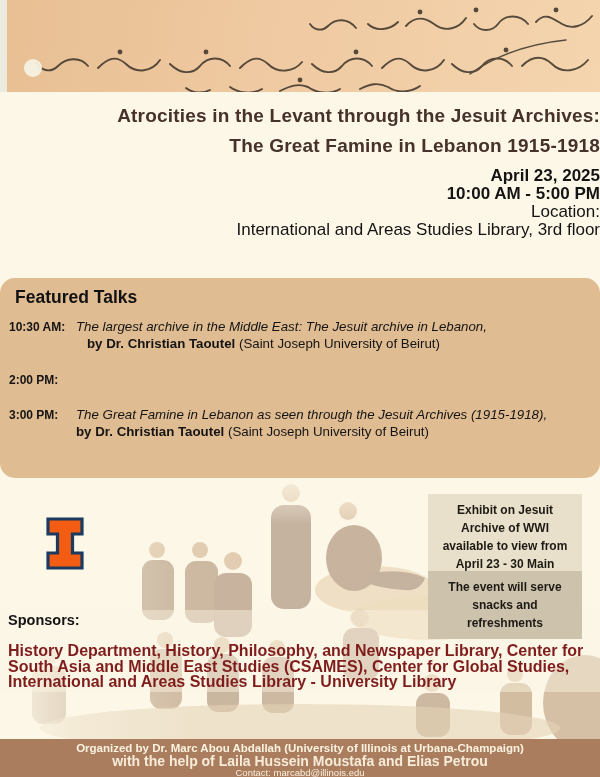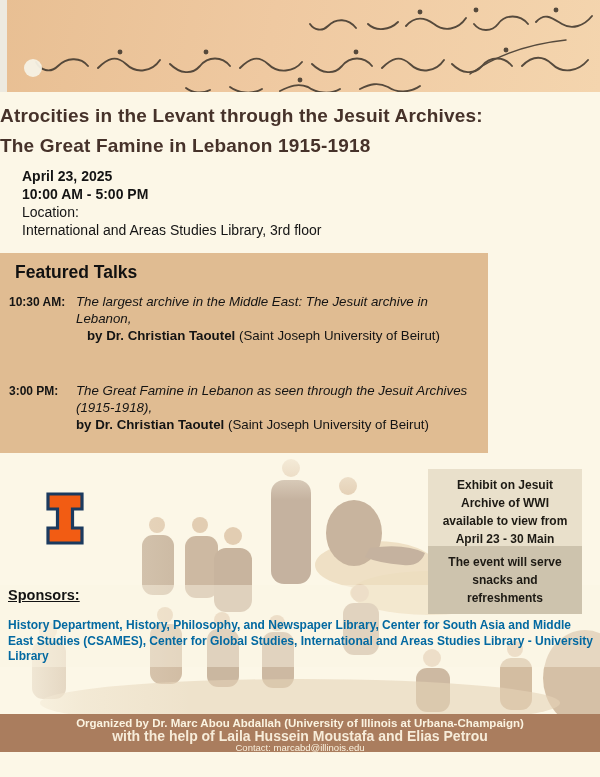--- a/index.html
+++ b/index.html
@@ -5,47 +5,47 @@
   html,body{margin:0;padding:0;}
   body{width:600px;height:777px;font-family:"Liberation Sans","DejaVu Sans",sans-serif;background:#fcf7e7;-webkit-font-smoothing:antialiased;}
   .poster{position:relative;width:600px;height:777px;overflow:hidden;background:#fcf7e7;}
 
   
   .manuscript{position:relative;width:600px;height:92px;background:linear-gradient(100deg,#e8bf93 0%,#efc9a1 45%,#f4d5ae 100%);overflow:hidden;}
   .manuscript .left-strip{position:absolute;left:0;top:0;width:7px;height:92px;background:#edeae0;}
   .manuscript svg{position:absolute;left:0;top:0;}
 
   
-  .header{width:600px;height:161px;text-align:left;background:#fcf7e7;}
+  .header{width:600px;height:186px;text-align:right;background:#fcf7e7;}
   .title{padding-top:9px;font-size:19px;line-height:30px;font-weight:bold;color:#46322a;letter-spacing:.2px;}
-  .eventmeta{margin-top:6px;font-size:14px;line-height:18px;color:#141414;margin-left:22px;}
+  .eventmeta{margin-top:6px;font-size:17px;line-height:18px;color:#141414;margin-left:22px;}
   .eventmeta .b{font-weight:bold;}
 
   
-  .talks-band{width:488px;height:200px;background:#e0bc92;box-sizing:border-box;padding:7px 6px 0 9px;color:#141414;}
+  .talks-band{width:600px;height:200px;background:#e0bc92;box-sizing:border-box;padding:7px 6px 0 9px;color:#141414;border-radius:15px;}
   .talks-heading{font-size:17.5px;font-weight:bold;margin:2px 0 10px 6px;color:#111;}
   .talk{display:flex;margin-bottom:19px;justify-content:space-between;}
   .talk .time{flex:0 0 67px;font-weight:bold;font-size:12px;padding-top:2px;white-space:nowrap;}
   .talk .body{flex:1;font-size:13.3px;line-height:17px;}
   .talk .ital{font-style:italic;}
   .talk .byline .sp{font-weight:bold;}
   .talk .byline.indent{padding-left:11px;}
   .talk.t3{margin-bottom:0;}
 
   
   .photo-sec{position:relative;width:600px;height:261px;background:#fcf7e7;overflow:hidden;}
   .photo-sec .photo{position:absolute;left:0;top:0;opacity:.45;}
   .photo-fade{position:absolute;inset:0;background:linear-gradient(90deg,rgba(252,247,231,.95) 0%,rgba(252,247,231,.35) 14%,rgba(252,247,231,0) 32%),linear-gradient(180deg,rgba(252,247,231,.8) 0%,rgba(252,247,231,0) 18%);}
   .block-i{position:absolute;left:44px;top:38px;width:42px;height:55px;}
   .notice{position:absolute;left:428px;width:154px;box-sizing:border-box;padding:7px 7px;font-size:12px;line-height:1.5;font-weight:bold;color:#1d1a14;text-align:center;}
   .notice.exhibit{top:16px;background:#e9e0cb;}
   .notice.snacks{top:93px;background:#cdc3ad;}
   .sponsor-wash{position:absolute;left:0;top:132px;width:600px;height:82px;background:rgba(250,243,226,.45);}
-  .sponsors-heading{position:absolute;left:8px;top:134px;font-size:14.5px;font-weight:bold;text-decoration:underline;color:#131313;}
-  .sponsors-text{position:absolute;left:8px;top:165px;width:586px;font-size:12px;line-height:15.5px;font-weight:bold;color:#0369a1;}
+  .sponsors-heading{position:absolute;left:8px;top:134px;font-size:14.5px;font-weight:bold;color:#131313;}
+  .sponsors-text{position:absolute;left:8px;top:165px;width:586px;font-size:16px;line-height:15.5px;font-weight:bold;color:#7f1d1d;}
 
   
   .footer{width:600px;height:38px;background:#aa7d5e;text-align:center;color:#fbf3e0;box-sizing:border-box;padding-top:2px;}
   .footer .l1{font-size:11.5px;font-weight:bold;line-height:14px;text-align:center;}
   .footer .l2{font-size:14px;font-weight:bold;line-height:12px;color:#f7ecd9;}
   .footer .l3{font-size:9.5px;line-height:11px;color:#f7ecd9;}
   .footer .email{text-decoration:underline;color:#fbf3e0;cursor:pointer;}
 </style>
 </head>
 <body>
@@ -93,20 +93,21 @@
 
     <div class="talk t1">
       <div class="time">10:30 AM:</div>
       <div class="body">
         <div class="ital">The largest archive in the Middle East: The Jesuit archive in Lebanon,</div>
         <div class="byline indent"><span class="sp">by Dr. Christian Taoutel</span><span> (Saint Joseph University of Beirut)</span></div>
       </div>
     </div>
 
     <div class="talk t2">
+      <div class="time">2:00 PM:</div>
     </div>
 
     <div class="talk t3">
       <div class="time">3:00 PM:</div>
       <div class="body">
         <div class="ital">The Great Famine in Lebanon as seen through the Jesuit Archives (1915-1918),</div>
         <div class="byline"><span class="sp">by Dr. Christian Taoutel</span><span> (Saint Joseph University of Beirut)</span></div>
       </div>
     </div>
   </div>

